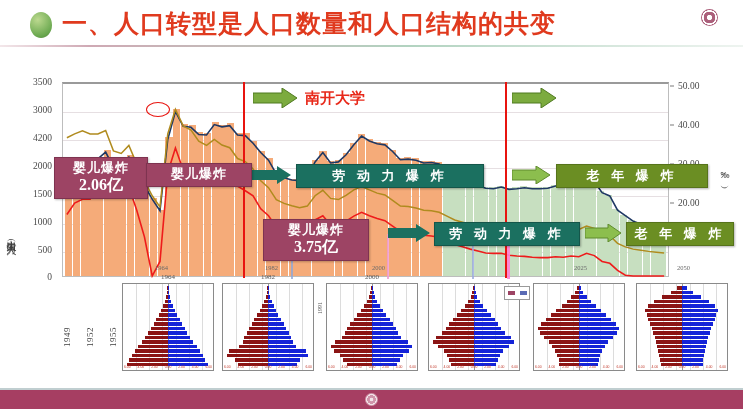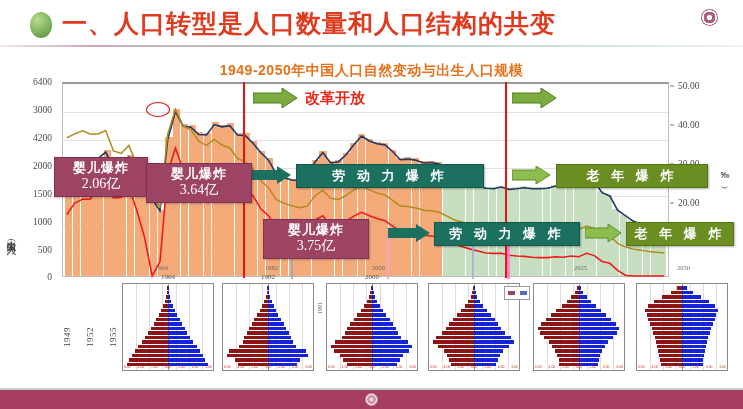--- a/index.html
+++ b/index.html
@@ -59,21 +59,21 @@
   .arrow svg{display:block;}
 
   
   .era-label{position:absolute;font-size:15px;font-weight:bold;color:#e8291a;white-space:nowrap;z-index:7;}
 
   
   .callout{position:absolute;background:#9d4464;color:#fff;text-align:center;z-index:9;
            border:1px solid #7e3350;box-shadow:1px 1px 2px rgba(0,0,0,.25);
            padding:3px 7px 4px;line-height:1.15;}
   .callout .l1{font-size:13px;font-weight:bold;letter-spacing:1px;}
-  .callout .l2{font-size:14px;font-weight:normal;font-family:"Liberation Serif","DejaVu Serif",serif;}
+  .callout .l2{font-size:16px;font-weight:bold;font-family:"Liberation Serif","DejaVu Serif",serif;}
 
   
   .banner{position:absolute;color:#fff;font-size:13px;font-weight:bold;letter-spacing:4px;
           text-align:center;z-index:8;display:flex;align-items:center;justify-content:center;
           box-shadow:1px 1px 2px rgba(0,0,0,.3);}
   .banner.teal{background:#1b7060;border:1px solid #14564a;}
   .banner.olive{background:#6b8e23;border:1px solid #56731b;}
 
   
   .redring{position:absolute;border:1.6px solid #e8140f;border-radius:50%;z-index:8;}
@@ -130,25 +130,24 @@
 
   <div class="hdr">
     <div class="bullet"></div>
     <div class="hdr-title">一、人口转型是人口数量和人口结构的共变</div>
     <div class="logo">
       <span class="logo-mark"></span>
     </div>
     <div class="hdr-rule"></div>
   </div>
 
-  <div class="chart-title">1949-2050年中国人口自然变动与出生人口规模</div>
 
   <div class="yaxis-left">
     <div class="ylabel-left">出生人口（万人）</div>
-    <div class="ytick l" style="top:0px">6400</div>
+    <div class="ytick l" style="top:0px">3500</div>
     <div class="ytick l" style="top:28px">3000</div>
     <div class="ytick l" style="top:56px">4200</div>
     <div class="ytick l" style="top:84px">2000</div>
     <div class="ytick l" style="top:112px">1500</div>
     <div class="ytick l" style="top:140px">1000</div>
     <div class="ytick l" style="top:168px">500</div>
     <div class="ytick l" style="top:195px">0</div>
   </div>
 
   <div class="yaxis-right">
@@ -269,21 +268,21 @@
   <div class="redring" style="left:146px;top:102px;width:22px;height:13px;"></div>
 
   <div class="eraline" style="left:243px"></div>
   <div class="eraline" style="left:505px"></div>
 
   <div class="arrow" style="left:253px;top:88px">
     <svg width="44" height="20" viewBox="0 0 44 20">
       <path d="M0 5 H29 V0 L44 10 L29 20 V15 H0 Z" fill="#7cab3f" stroke="#4e7a20" stroke-width="1"></path>
     </svg>
   </div>
-  <div class="era-label" style="left:305px;top:89px">改革开放</div>
+  <div class="era-label" style="left:305px;top:89px">南开大学</div>
 
   <div class="arrow" style="left:512px;top:88px">
     <svg width="44" height="20" viewBox="0 0 44 20">
       <path d="M0 5 H29 V0 L44 10 L29 20 V15 H0 Z" fill="#7cab3f" stroke="#4e7a20" stroke-width="1"></path>
     </svg>
   </div>
 
   <div class="arrow" style="left:251px;top:166px">
     <svg width="40" height="18" viewBox="0 0 40 18">
       <path d="M0 4 H26 V0 L40 9 L26 18 V14 H0 Z" fill="#1b7060"></path>
@@ -312,21 +311,20 @@
   </div>
   <div class="banner olive" style="left:626px;top:222px;width:106px;height:22px">老 年 爆 炸</div>
 
   <div class="callout" style="left:54px;top:157px;width:78px">
     <div class="l1">婴儿爆炸</div>
     <div class="l2">2.06亿</div>
   </div>
 
   <div class="callout" style="left:146px;top:163px;width:90px">
     <div class="l1">婴儿爆炸</div>
-    <div class="l2">3.64亿</div>
   </div>
 
   <div class="callout" style="left:263px;top:219px;width:90px">
     <div class="l1">婴儿爆炸</div>
     <div class="l2">3.75亿</div>
   </div>
 
   <div class="inline-year" style="left:155px;top:264px">1964</div>
   <div class="inline-year" style="left:265px;top:264px">1982</div>
   <div class="inline-year" style="left:372px;top:264px">2000</div>

